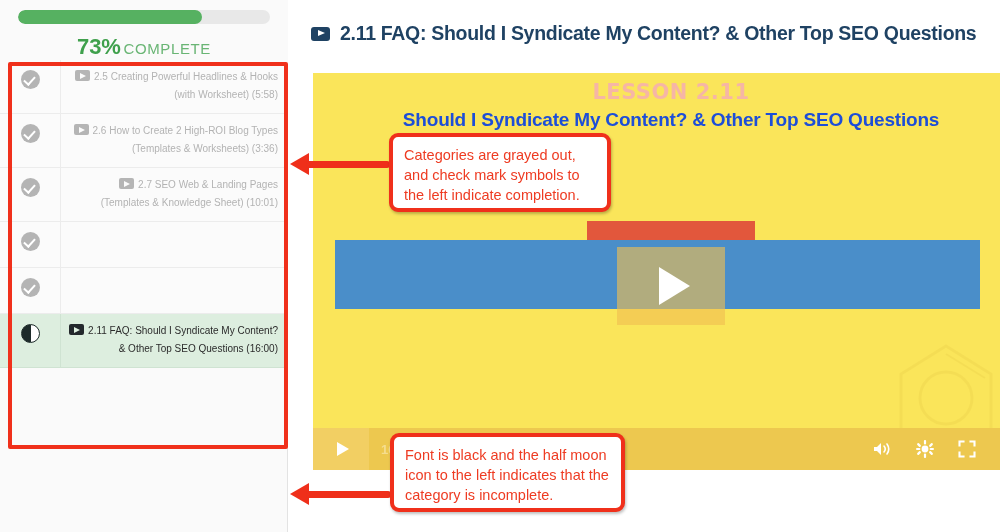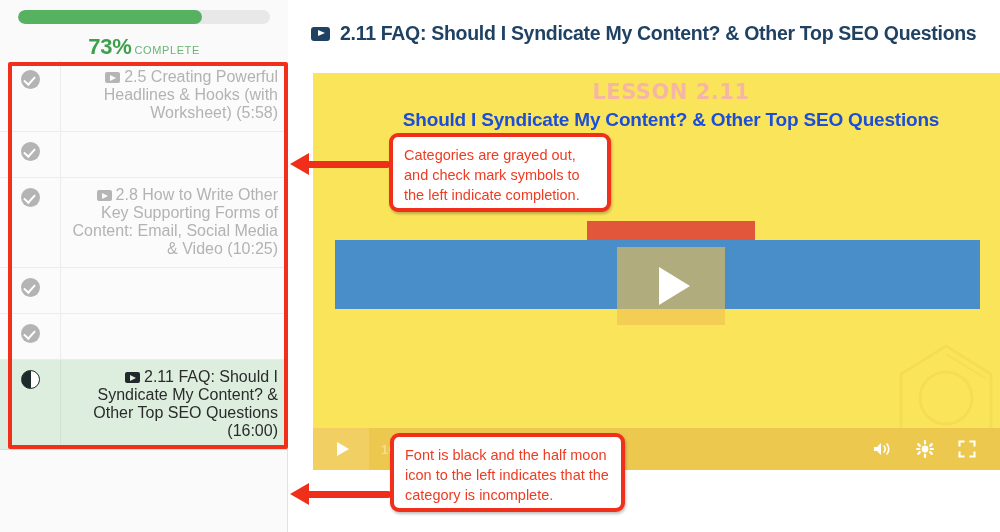--- a/index.html
+++ b/index.html
@@ -31,21 +31,21 @@
     height:14px;background:#56b161;border-radius:8px;
   }
   #progress-label{
     position:absolute;left:0;top:34px;width:288px;text-align:center;
     white-space:nowrap;
   }
   #progress-label .pct{
     color:#3fa04c;font-weight:bold;font-size:22px;letter-spacing:-0.2px;
   }
   #progress-label .cw{
-    color:#69b574;font-size:11px;letter-spacing:0.6px;margin-left:3px;
+    color:#69b574;font-size:15px;letter-spacing:0.6px;margin-left:3px;
     font-weight:normal;
   }
 
   #lesson-list{
     position:absolute;left:0;top:60px;width:288px;
   }
   .lesson-row{
     position:relative;
     display:flex;
     align-items:flex-start;
@@ -83,21 +83,21 @@
   .half-circle{
     width:19px;height:19px;border-radius:50%;
     border:1.5px solid #1d2b2a;
     background:linear-gradient(to right,#1d2b2a 0%,#1d2b2a 50%,#ffffff 50%,#ffffff 100%);
     display:inline-block;
     box-sizing:border-box;
   }
   .lesson-text{
     flex:1;
     padding:8px 10px 9px 8px;
-    font-size:16px;
+    font-size:10px;
     line-height:18px;
     color:#b3b3b3;
     text-align:right;
   }
   .lesson-row.active .lesson-text{color:#2b2b2b;}
   .vid-icon{
     display:inline-block;
     width:15px;height:11px;
     background:#b5b5b5;
     border-radius:2px;
@@ -283,26 +283,27 @@
         <div class="lesson-row">
           <div class="status-cell">
             <span class="check-circle"></span>
           </div>
           <div class="lesson-text"><span class="vid-icon"></span><span>2.5 Creating Powerful Headlines &amp; Hooks (with Worksheet) (5:58)</span></div>
         </div>
         <div class="lesson-row">
           <div class="status-cell">
             <span class="check-circle"></span>
           </div>
+          <div class="lesson-text"><span class="vid-icon"></span><span>2.6 How to Create 2 High-ROI Blog Types (Templates &amp; Worksheets) (3:36)</span></div>
         </div>
         <div class="lesson-row">
           <div class="status-cell">
             <span class="check-circle"></span>
           </div>
-          <div class="lesson-text"><span class="vid-icon"></span><span>2.8 How to Write Other Key Supporting Forms of Content: Email, Social Media &amp; Video (10:25)</span></div>
+          <div class="lesson-text"><span class="vid-icon"></span><span>2.7 SEO Web &amp; Landing Pages (Templates &amp; Knowledge Sheet) (10:01)</span></div>
         </div>
         <div class="lesson-row">
           <div class="status-cell">
             <span class="check-circle"></span>
           </div>
         </div>
         <div class="lesson-row">
           <div class="status-cell">
             <span class="check-circle"></span>
           </div>

